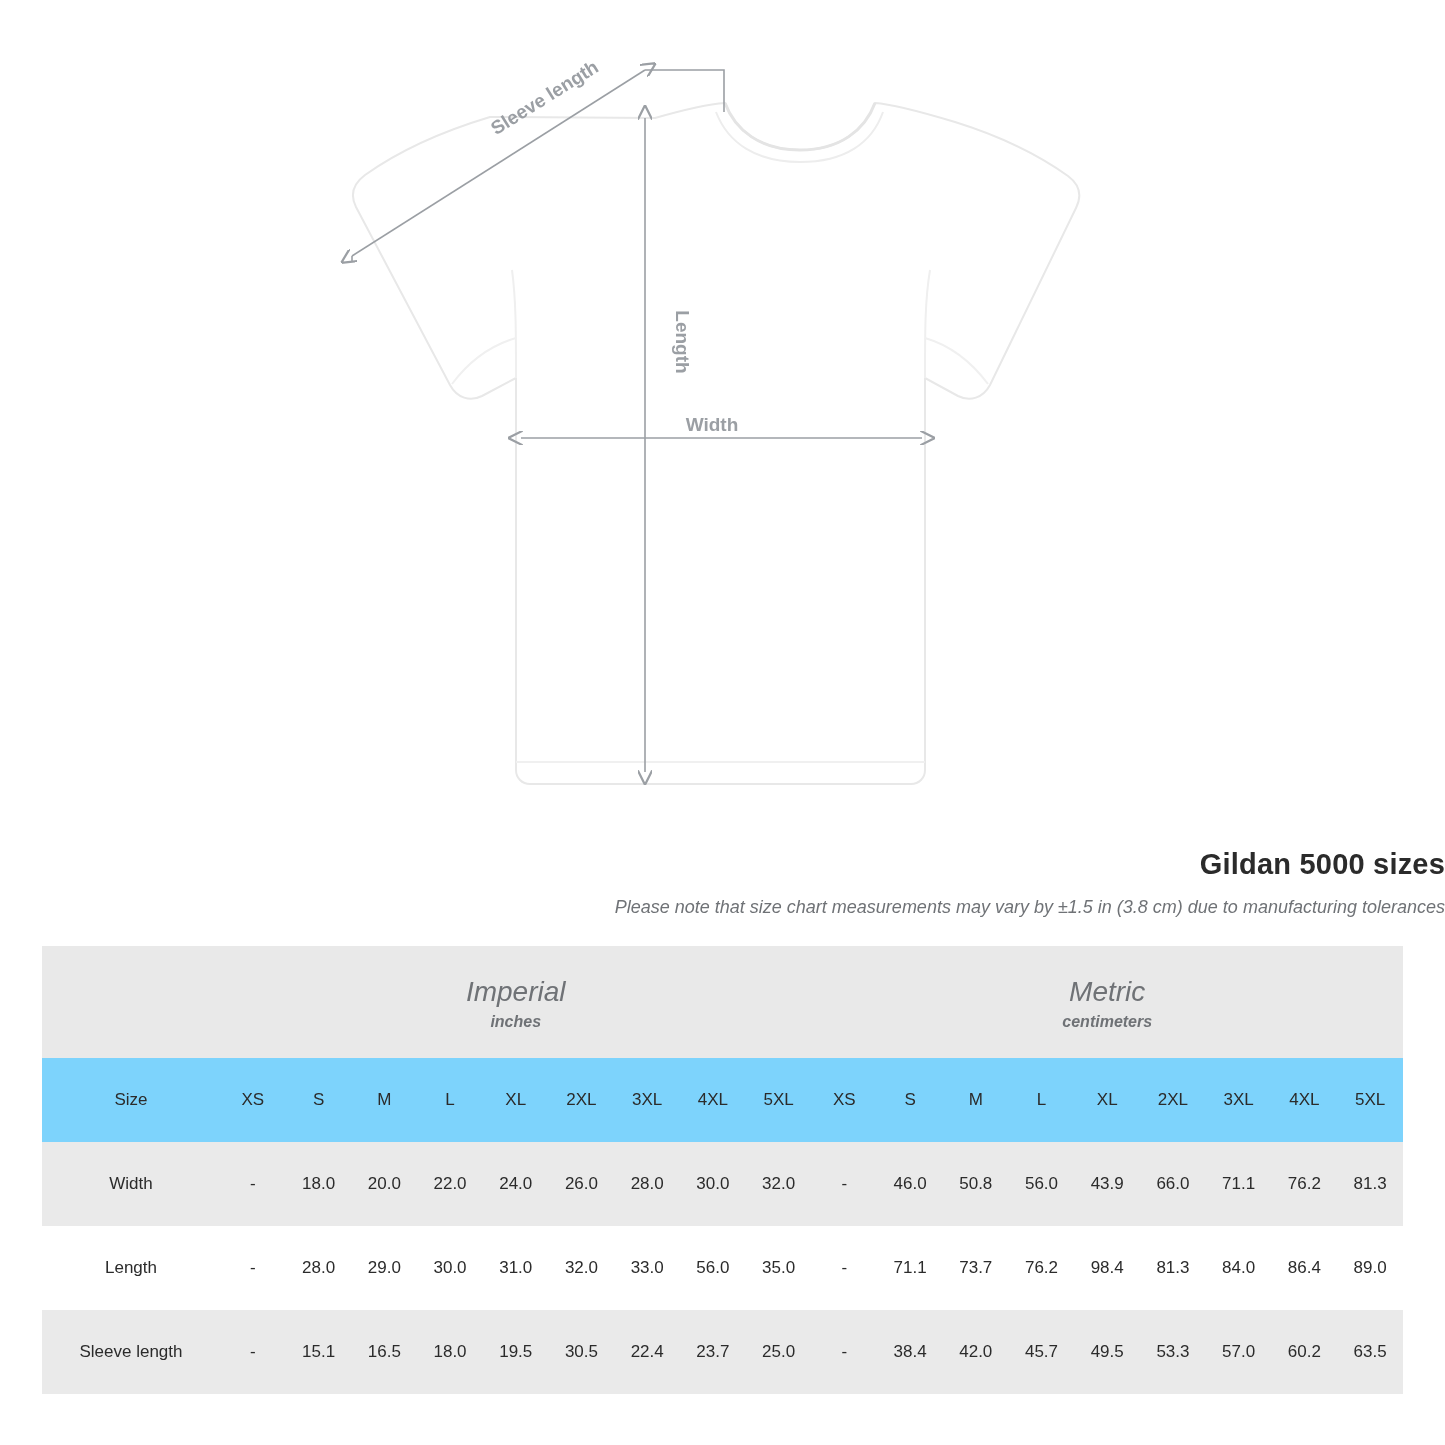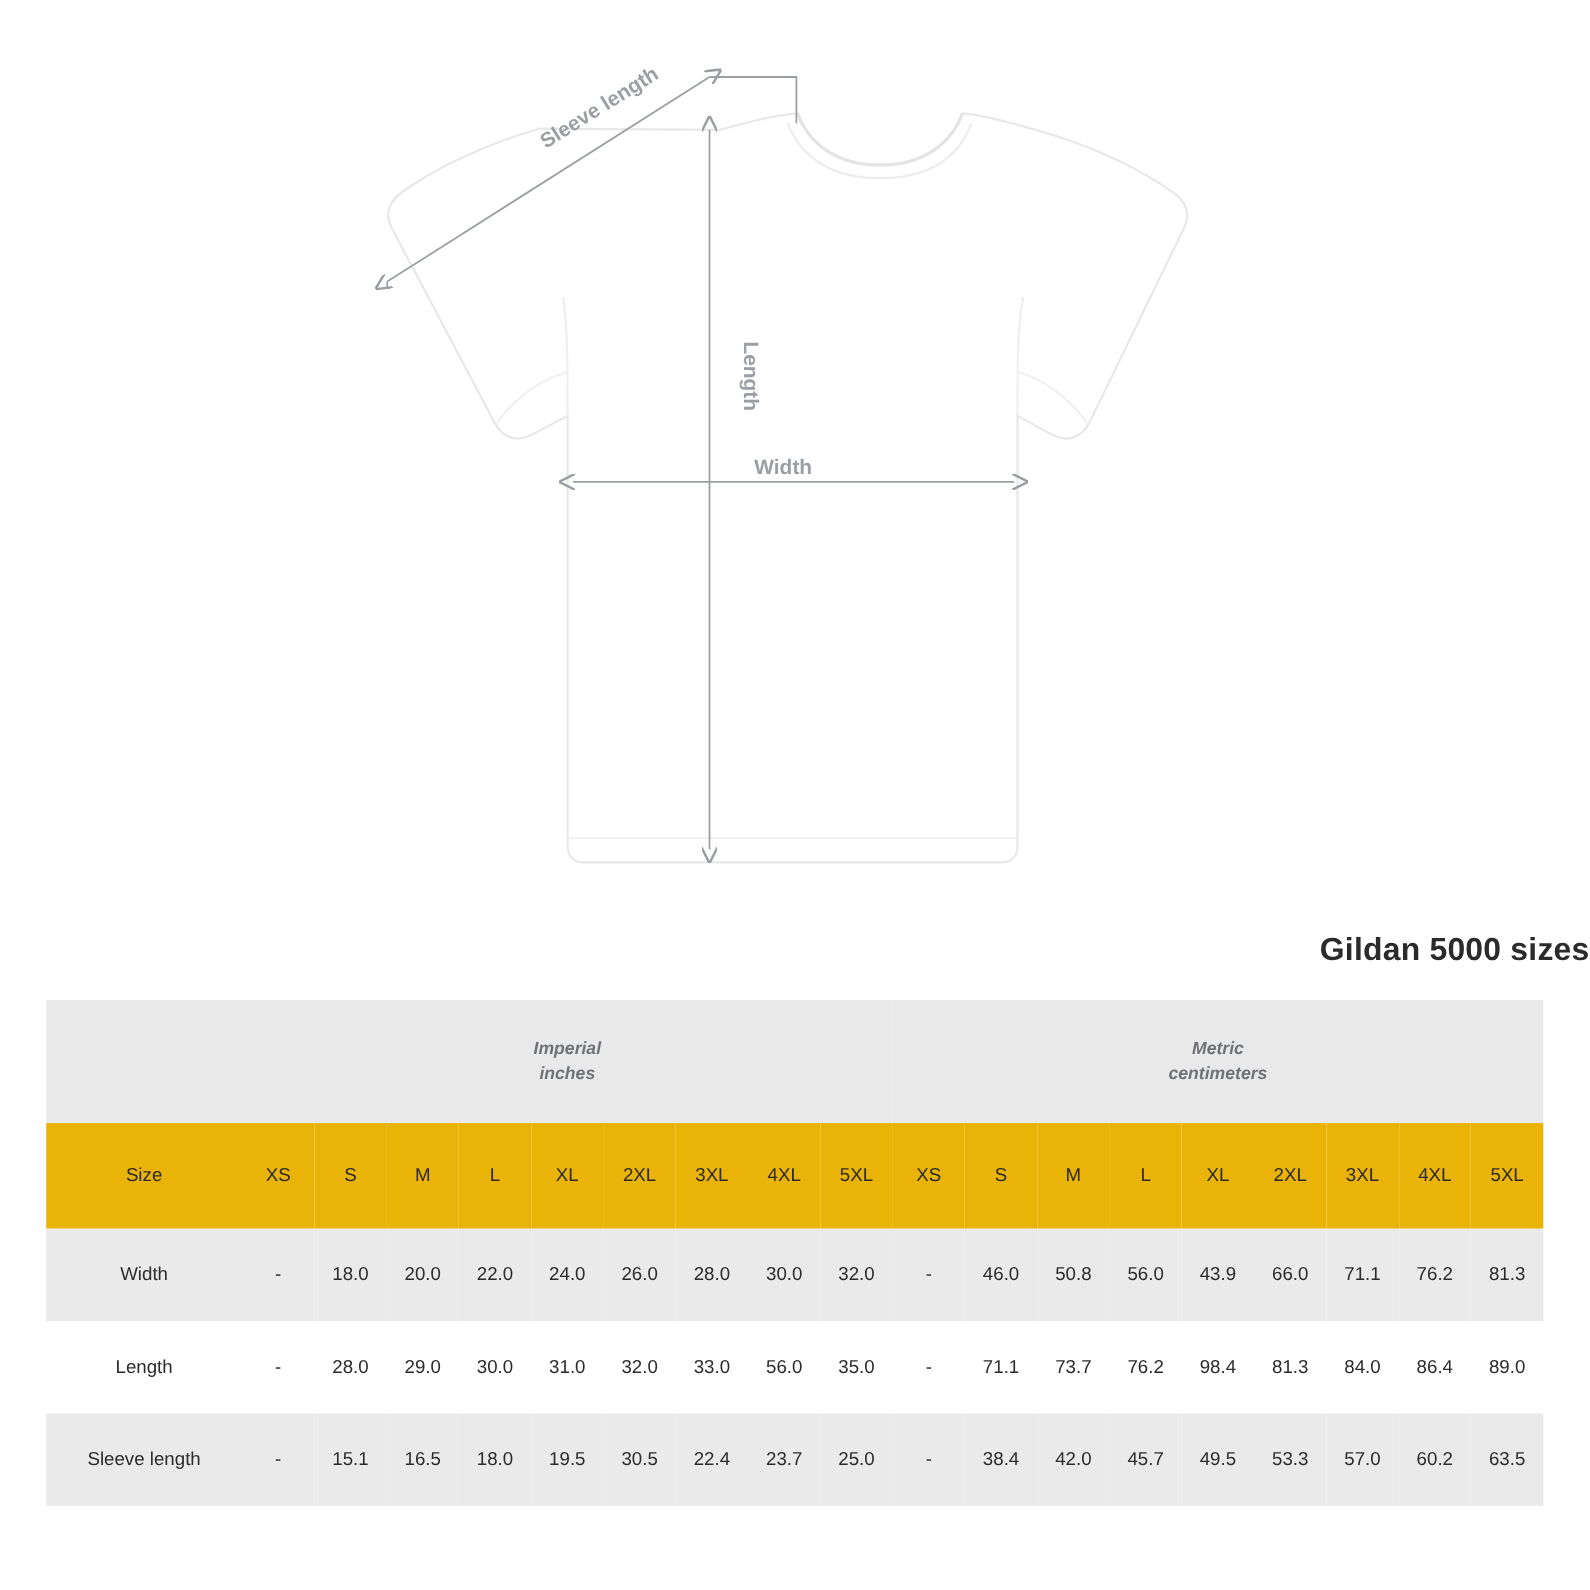--- a/index.html
+++ b/index.html
@@ -61,44 +61,44 @@
     text-align: center;
     vertical-align: middle;
     padding: 0;
     font-weight: normal;
   }
   .unit-head {
     height: 112px;
     background: #e9e9e9;
   }
   .unit-name {
-    font-size: 16px;
+    font-size: 28px;
     font-style: italic;
-    font-weight: bold;
+    font-weight: normal;
     color: #6f7276;
     line-height: 1.25;
   }
   .unit-sub {
     font-size: 16px;
     font-style: italic;
     color: #6f7276;
     margin-top: 4px;
     font-weight: bold;
   }
   .row-header-cell {
     width: 178px;
     font-weight: bold;
     font-size: 17px;
     color: #2b2b2b;
   }
   .col-head-row td {
-    height: 96px;
+    height: 84px;
     font-weight: bold;
     font-size: 17px;
-    background: #eab308;
+    background: #7dd3fc;
     color: #2b2b2b;
   }
   .data-row td {
     height: 84px;
     font-size: 17px;
     color: #2b2b2b;
   }
   .data-row.shaded td {
     background: #eaeaea;
   }
@@ -173,20 +173,21 @@
       <g>
         <text x="548" y="103" transform="rotate(-32 548 103)" text-anchor="middle" font-family="Liberation Sans, sans-serif" font-size="19" font-weight="bold" fill="#9b9fa4">Sleeve length</text>
         <text x="676" y="342" transform="rotate(90 676 342)" text-anchor="middle" font-family="Liberation Sans, sans-serif" font-size="19" font-weight="bold" fill="#9b9fa4">Length</text>
         <text x="712" y="431" text-anchor="middle" font-family="Liberation Sans, sans-serif" font-size="19" font-weight="bold" fill="#9b9fa4">Width</text>
       </g>
     </svg>
   </div>
 
   <div class="title-block">
     <div class="chart-title">Gildan 5000 sizes</div>
+    <div class="chart-note">Please note that size chart measurements may vary by ±1.5 in (3.8 cm) due to manufacturing tolerances</div>
   </div>
 
   <div class="table-wrap">
     <table class="size-table">
       <tbody>
         <tr class="unit-head">
           <td class="row-header-cell"></td>
           <td colspan="9">
             <div class="unit-name">Imperial</div>
             <div class="unit-sub">inches</div>

